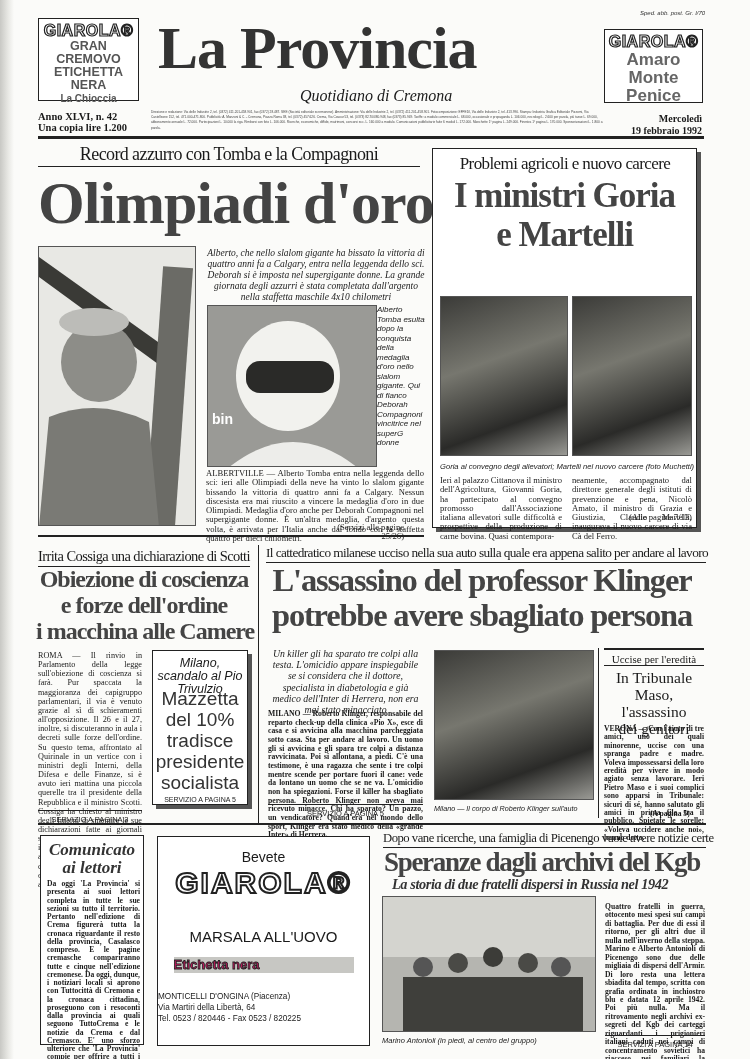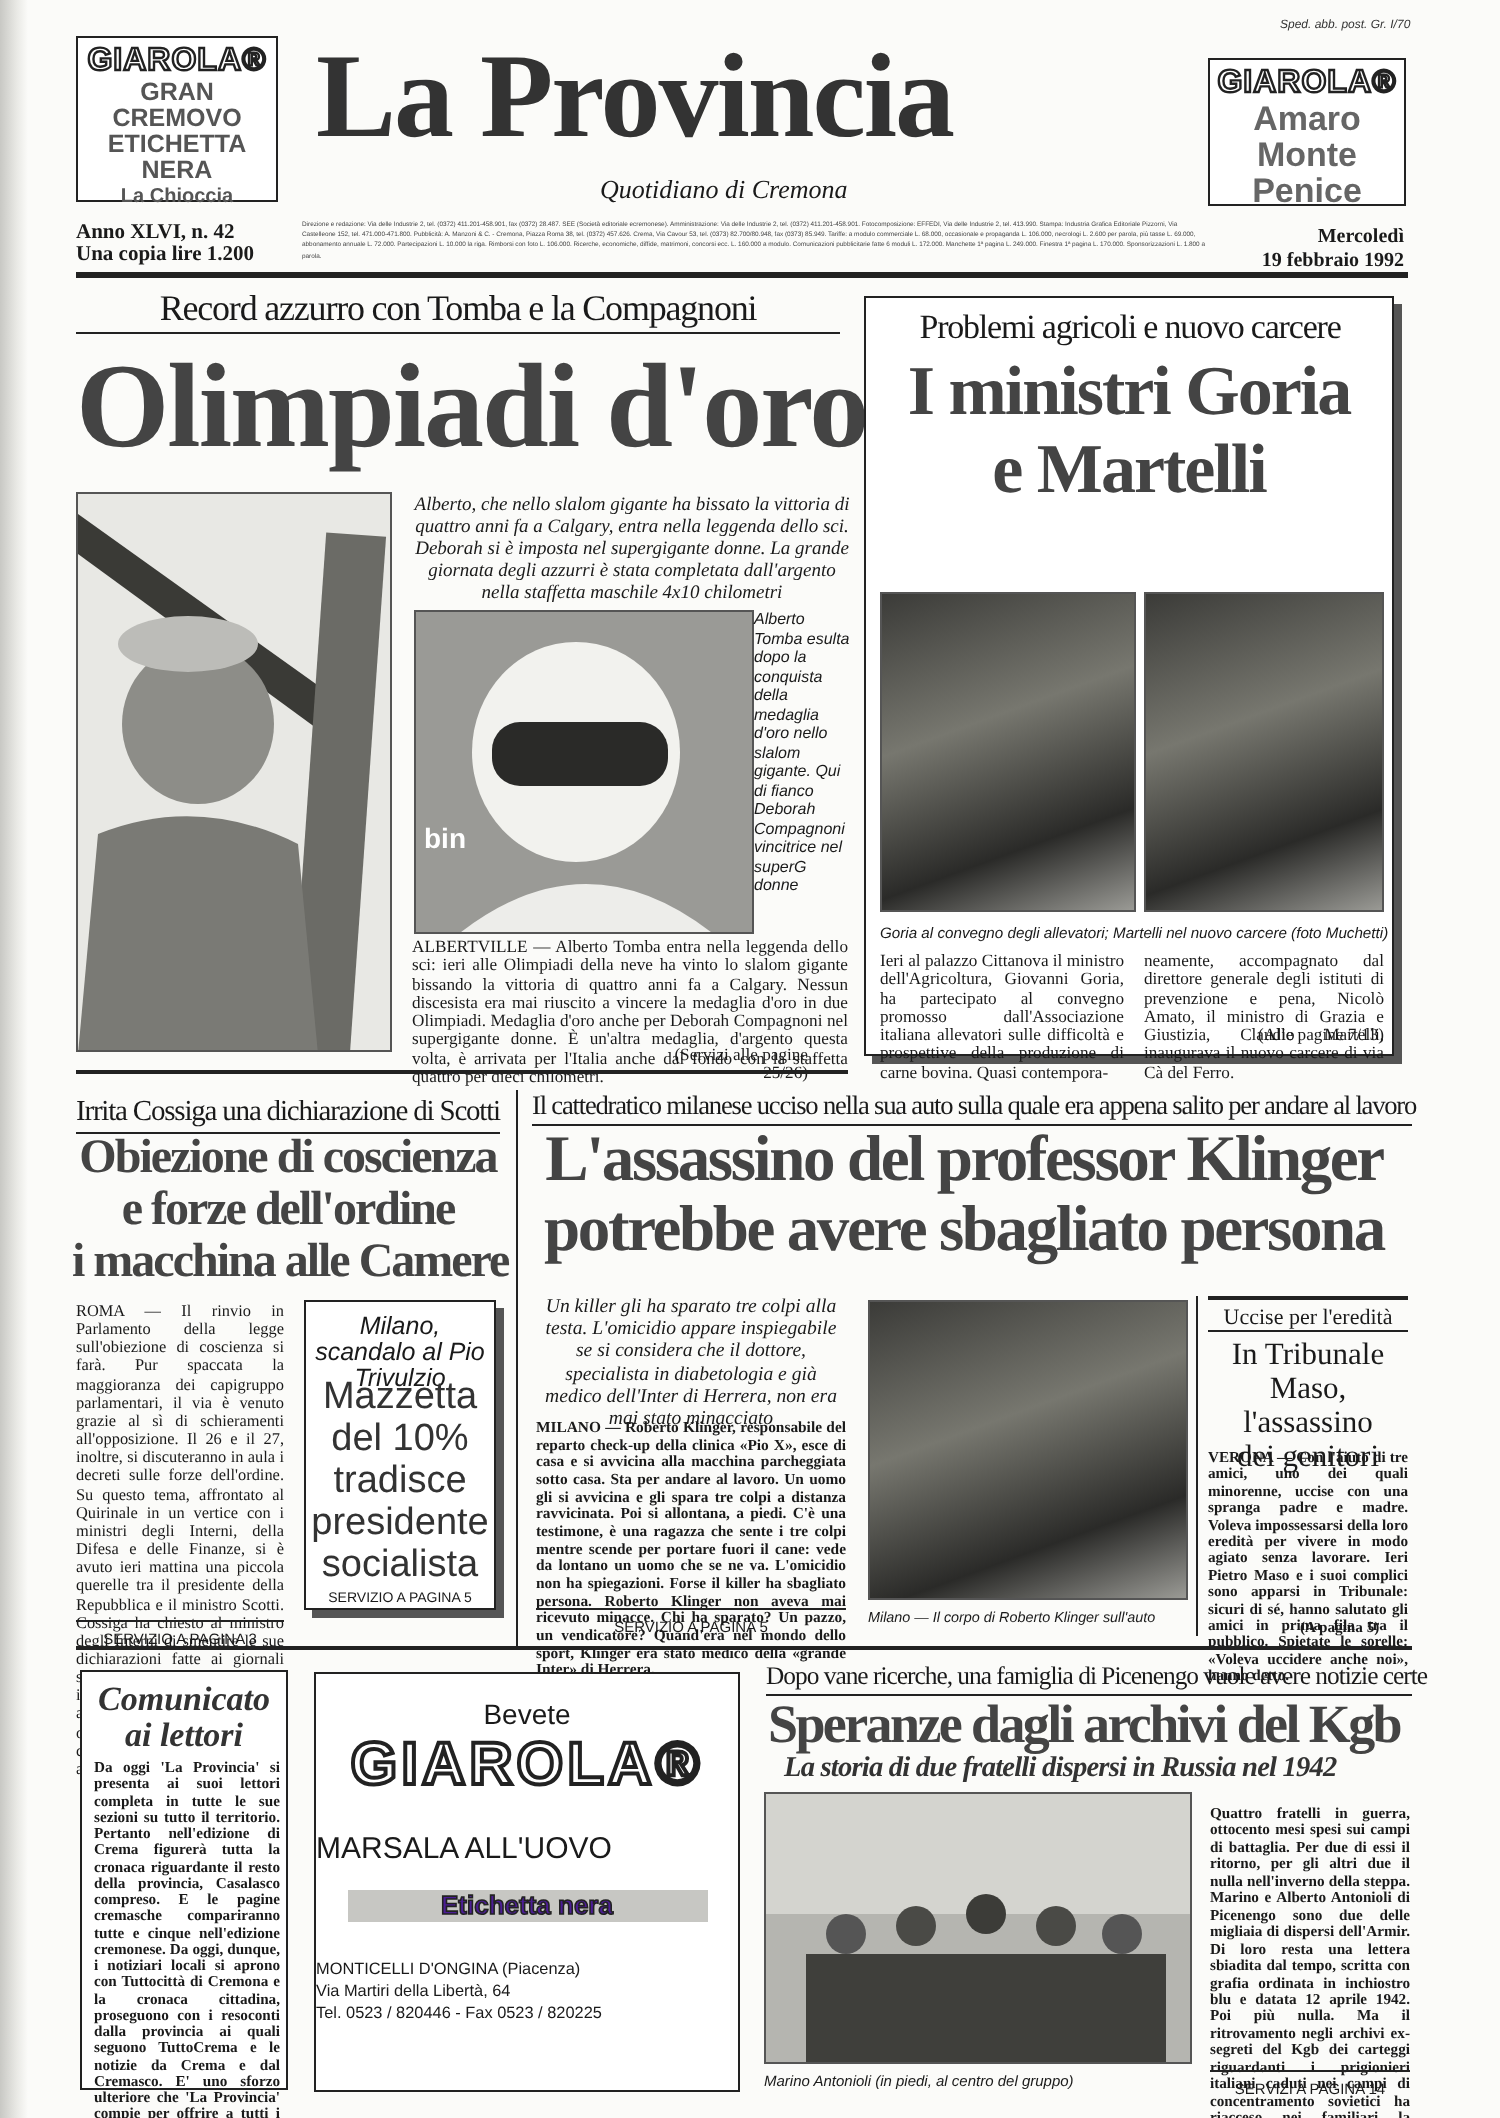--- a/index.html
+++ b/index.html
@@ -13,21 +13,21 @@
   .brand { font-family: "Liberation Sans", sans-serif; font-weight: 900; color: #fff; -webkit-text-stroke: 1.2px #222; letter-spacing: 0.5px; }
   .ear .brand { font-size: 16px; margin-top: 3px; }
   .ear-left { left: 38px; top: 18px; width: 101px; height: 83px; }
   .ear-left .ln { font-size: 12.5px; line-height: 13px; color: #555; }
   .ear-left .ln.small { font-size: 10px; }
   .ear-right { left: 604px; top: 29px; width: 99px; height: 74px; }
   .ear-right .ln { font-size: 17px; line-height: 18px; color: #666; }
   .postal { left: 640px; top: 10px; font-size: 6px; font-style: italic; font-family: "Liberation Sans", sans-serif; color: #333; }
 
   .masthead { left: 158px; top: 12px; font-size: 60px; font-weight: bold; color: #333; letter-spacing: -1px; line-height: 72px; }
-  .subtitle { left: 300px; top: 87px; font-size: 13px; font-style: italic; }
+  .subtitle { left: 300px; top: 87px; font-size: 16px; font-style: italic; }
   .issue { left: 38px; top: 111px; font-size: 10.5px; font-weight: bold; line-height: 11px; }
   .dateline { left: 610px; top: 113px; font-size: 10px; font-weight: bold; text-align: right; width: 92px; line-height: 12px; }
   .tiny { left: 151px; top: 110px; width: 455px; height: 24px; font-size: 3.2px; line-height: 5.2px; color: #444; overflow: hidden; font-family: "Liberation Sans", sans-serif; }
   .rule { background: #222; height: 3px; }
 
   
   .kicker { font-size: 18px; letter-spacing: -0.6px; white-space: nowrap; }
   .kicker-rule { border-bottom: 1px solid #222; }
   .huge { font-weight: bold; color: #444; letter-spacing: -1px; text-align: center; white-space: nowrap; }
   .italic-deck { font-style: italic; text-align: center; font-size: 9.5px; line-height: 11px; font-family: "Liberation Serif", serif; }
@@ -37,22 +37,22 @@
   .body { font-size: 8.6px; line-height: 9.3px; text-align: justify; }
   .servizio { font-family: "Liberation Sans", sans-serif; font-size: 7.5px; text-align: center; border-top: 1px solid #222; padding-top: 4px; }
 
   .box { border: 1.5px solid #222; background: #fff; }
   .shadowbox { box-shadow: 4px 4px 0 #555; }
   .vline { width: 1px; background: #222; }
 
   .ad-big { left: 157px; top: 836px; width: 213px; height: 210px; }
   .ad-big .bevete { font-family: "Liberation Sans", sans-serif; font-size: 14px; text-align: center; margin-top: 12px; }
   .ad-big .brand { font-size: 30px; text-align: center; margin-top: 1px; -webkit-text-stroke: 2px #222; letter-spacing: 2px; }
-  .ad-big .marsala { font-family: "Liberation Sans", sans-serif; font-size: 15px; text-align: left; margin-top: 16px; }
-  .ad-big .etichetta { margin: 12px auto 0; width: 180px; height: 16px; background: #c7c7c3; text-align: center; font-family: "Liberation Sans", sans-serif; font-weight: 900; font-size: 13px; color: #4c1d95; -webkit-text-stroke: 0.8px #222; line-height: 16px; }
+  .ad-big .marsala { font-family: "Liberation Sans", sans-serif; font-size: 15px; text-align: center; margin-top: 28px; }
+  .ad-big .etichetta { margin: 12px auto 0; width: 180px; height: 16px; background: #c7c7c3; text-align: left; font-family: "Liberation Sans", sans-serif; font-weight: 900; font-size: 13px; color: #be185d; -webkit-text-stroke: 0.8px #222; line-height: 16px; }
   .ad-big .addr { font-family: "Liberation Sans", sans-serif; font-size: 8.2px; text-align: left; line-height: 11px; margin-top: 18px; }
 </style>
 </head>
 <body>
 
 <div class="abs leftedge"></div>
 
 <div class="abs postal">Sped. abb. post. Gr. I/70</div>
 
 <div class="abs ear ear-left">

